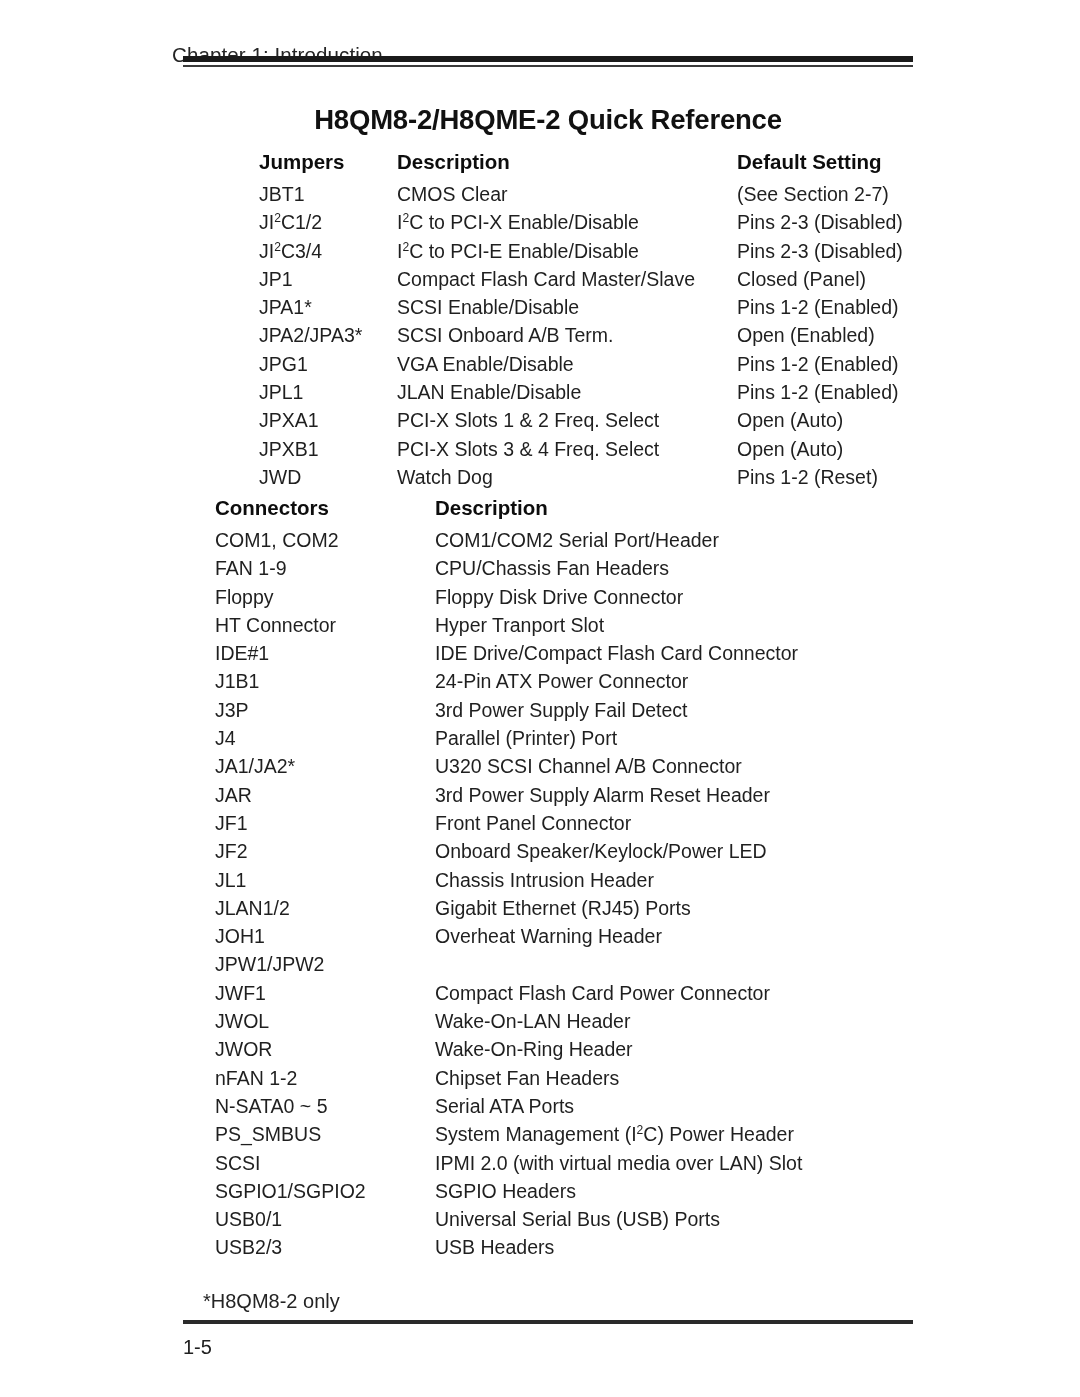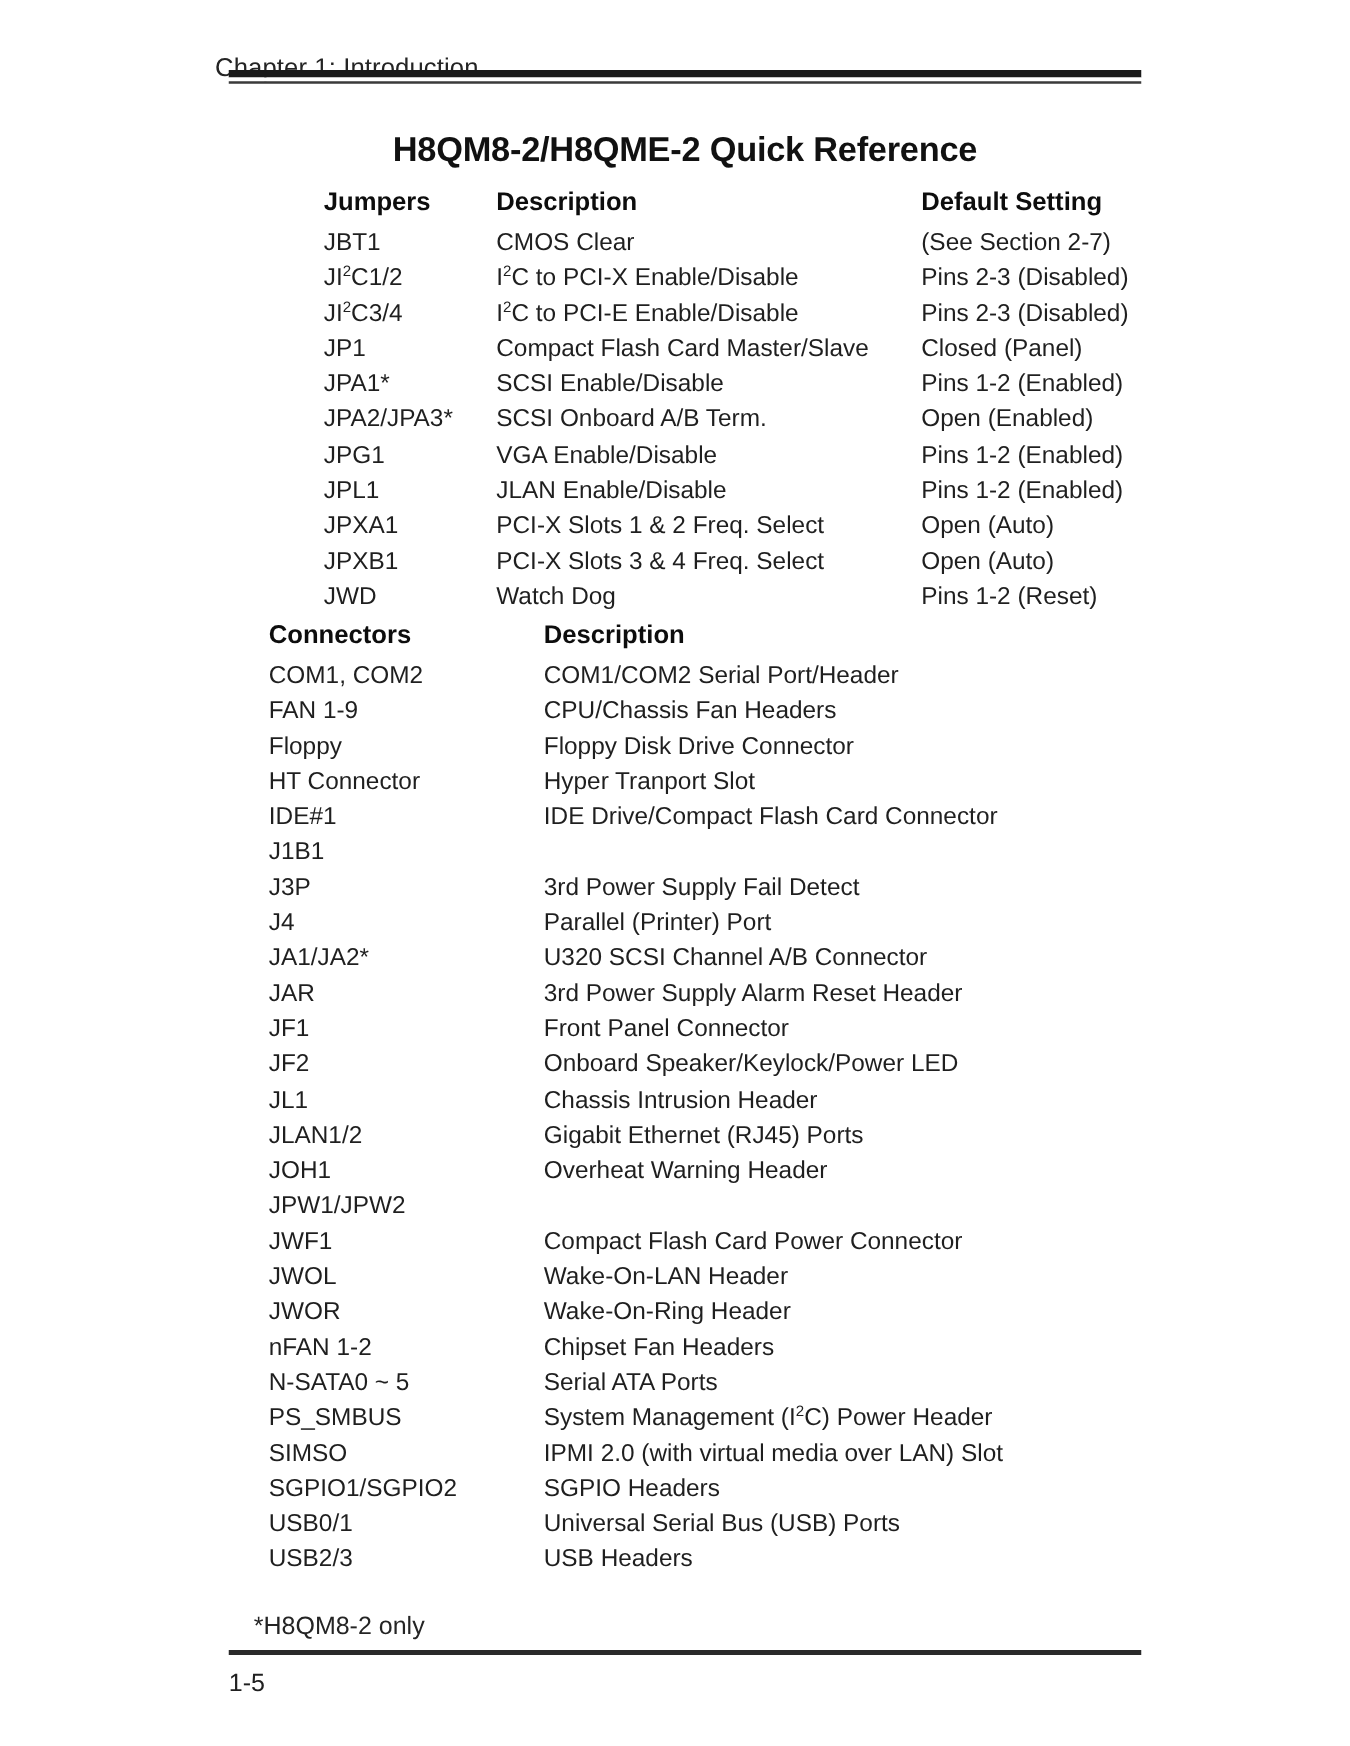--- a/index.html
+++ b/index.html
@@ -239,20 +239,21 @@
         <div class="row">
           <div class="cell col-1">HT Connector</div>
           <div class="cell col-2">Hyper Tranport Slot</div>
         </div>
         <div class="row">
           <div class="cell col-1">IDE#1</div>
           <div class="cell col-2">IDE Drive/Compact Flash Card Connector</div>
         </div>
         <div class="row">
           <div class="cell col-1">J1B1</div>
+          <div class="cell col-2">24-Pin ATX Power Connector</div>
         </div>
         <div class="row">
           <div class="cell col-1">J3P</div>
           <div class="cell col-2">3rd Power Supply Fail Detect</div>
         </div>
         <div class="row">
           <div class="cell col-1">J4</div>
           <div class="cell col-2">Parallel (Printer) Port</div>
         </div>
         <div class="row">
@@ -304,21 +305,21 @@
         </div>
         <div class="row">
           <div class="cell col-1">N-SATA0 ~ 5</div>
           <div class="cell col-2">Serial ATA Ports</div>
         </div>
         <div class="row">
           <div class="cell col-1">PS_SMBUS</div>
           <div class="cell col-2">System Management (I<sup>2</sup>C) Power Header</div>
         </div>
         <div class="row">
-          <div class="cell col-1">SIMSO</div>
+          <div class="cell col-1">SCSI</div>
           <div class="cell col-2">IPMI 2.0 (with virtual media over LAN) Slot</div>
         </div>
         <div class="row">
           <div class="cell col-1">SGPIO1/SGPIO2</div>
           <div class="cell col-2">SGPIO Headers</div>
         </div>
         <div class="row">
           <div class="cell col-1">USB0/1</div>
           <div class="cell col-2">Universal Serial Bus (USB) Ports</div>
         </div>

